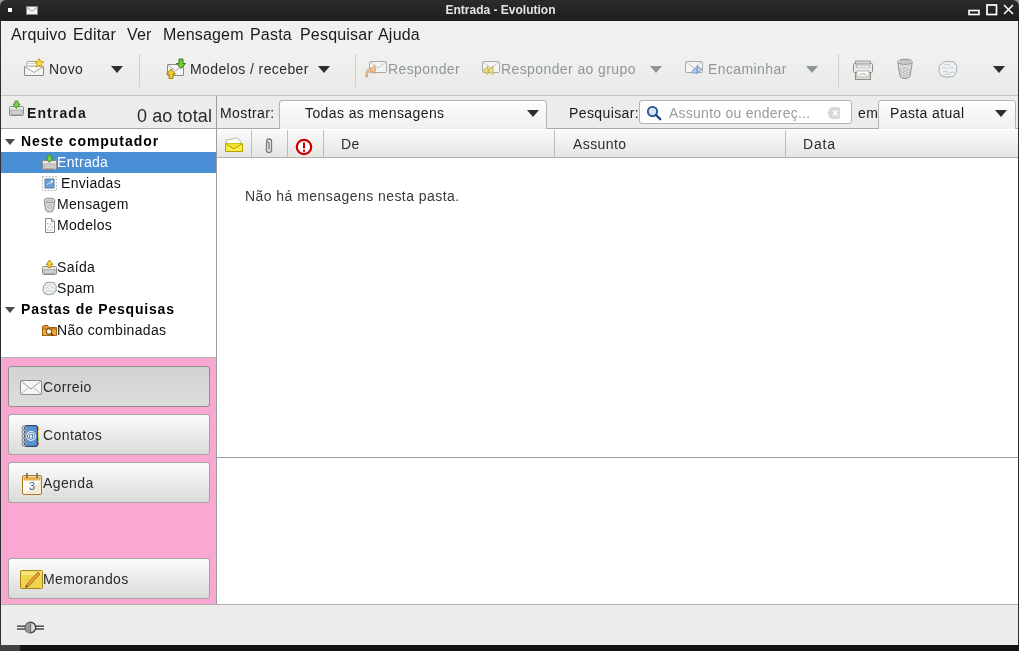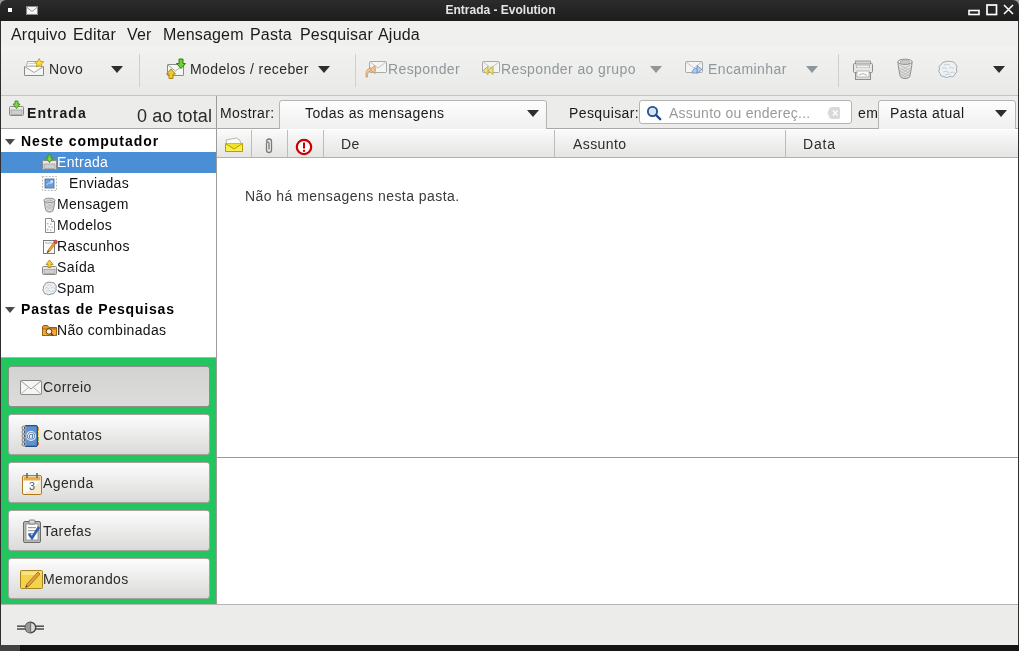--- a/index.html
+++ b/index.html
@@ -22,21 +22,21 @@
 .combo{position:absolute;top:4px;height:40px;border:1px solid #b4b4b2;border-radius:3px;background:linear-gradient(#fdfdfd,#ebebea);}
 .combo .ct{position:absolute;top:4px;font-size:14px;letter-spacing:0.4px;color:#1b1b1b;}
 .carrow{position:absolute;width:0;height:0;border-left:6px solid transparent;border-right:6px solid transparent;border-top:7px solid #2e2e2e;}
 #searchbox{position:absolute;left:638px;top:4px;width:213px;height:24px;background:#fff;border:1px solid #b4b4b2;border-radius:3px;}
 #sidebar{position:absolute;left:1px;top:129px;width:216px;height:228px;background:#fff;border-right:1px solid #9c9c9a;}
 .trow{position:absolute;left:0;width:215px;height:21px;}
 .trow .txt{position:absolute;top:2px;font-size:14px;letter-spacing:0.3px;color:#111;}
 .trow.sel{background:#4a8fd6;width:215px;}
 .trow.sel .txt{color:#fff;}
 .texp{position:absolute;left:4px;top:8px;width:0;height:0;border-left:5px solid transparent;border-right:5px solid transparent;border-top:6px solid #4a4a4a;}
-#switcher{position:absolute;left:1px;top:357px;width:216px;height:247px;background:#22c55e;border-top:1px solid #b2b2b0;border-right:1px solid #9c9c9a;}
+#switcher{position:absolute;left:1px;top:357px;width:216px;height:247px;background:#f9a8d4;border-top:1px solid #b2b2b0;border-right:1px solid #9c9c9a;}
 .swbtn{position:absolute;left:7px;width:202px;height:41px;border:1px solid #a3a3a1;border-radius:3px;background:linear-gradient(#fcfcfc,#dadad9);}
 .swbtn.pressed{background:linear-gradient(#d3d3d2,#dcdcdb);border-color:#8e8e8c;}
 .swbtn .lbl{position:absolute;left:34px;top:12px;font-size:14px;letter-spacing:0.4px;color:#2b2b2b;}
 #main{position:absolute;left:217px;top:129px;width:801px;height:475px;background:#fff;}
 #listheader{position:absolute;left:0;top:1px;width:801px;height:28px;background:linear-gradient(#fafafa,#e5e5e4);border-bottom:1px solid #b0b0ae;}
 .hcell{position:absolute;top:0;height:27px;border-right:1px solid #bcbcba;}
 .htxt{position:absolute;top:6px;font-size:14px;letter-spacing:0.4px;color:#2d2d2d;}
 #nomsg{position:absolute;left:28px;top:59px;font-size:14px;letter-spacing:0.45px;color:#3a3a3a;}
 #splitter{position:absolute;left:0;top:328px;width:801px;height:1px;background:#9a9a98;}
 #statusbar{position:absolute;left:1px;top:604px;width:1017px;height:41px;background:#ececeb;border-top:1px solid #b4b4b2;}
@@ -185,21 +185,21 @@
     </svg>
     <span class="txt" style="left:56px">Entrada</span>
   </div>
   <div class="trow" style="top:44px">
     <svg class="abs" style="left:40px;top:2px" width="17" height="17" viewBox="0 0 17 17">
       <rect x="1.5" y="1.5" width="14" height="14" fill="#fbfbfa" stroke="#b4b4b2" stroke-dasharray="1.6 1.6"></rect>
       <rect x="4" y="4" width="9" height="9" fill="#6d9fd8" stroke="#3e6ea8" stroke-width="0.8"></rect>
       <path d="M5.5 10 L8 7.5 L9.5 9 L11.5 6.5" stroke="#cfe0f2" fill="none"></path>
       <rect x="9.5" y="5.5" width="2.5" height="2" fill="#e8eef6"></rect>
     </svg>
-    <span class="txt" style="left:68px">Enviadas</span>
+    <span class="txt" style="left:60px">Enviadas</span>
   </div>
   <div class="trow" style="top:65px">
     <svg class="abs" style="left:40px;top:2px" width="17" height="17" viewBox="0 0 17 17">
       <path d="M3.5 4.5 Q3.5 8 4.2 11.5 Q4.7 14 5.3 15 Q6.5 16 8.5 16 Q10.5 16 11.7 15 Q12.3 14 12.8 11.5 Q13.5 8 13.5 4.5" fill="#dcdcdb" stroke="#7a7a78" stroke-width="0.9"></path>
       <ellipse cx="8.5" cy="4.3" rx="5.6" ry="2.1" fill="#efefee" stroke="#7a7a78" stroke-width="0.9"></ellipse>
       <ellipse cx="8.5" cy="4.3" rx="3.6" ry="1.1" fill="#bdbdbc"></ellipse>
       <path d="M5 7 L12.5 11.5 M5.2 10 L12.2 14 M12 7 L5.4 11.5 M11.8 10 L5.8 14" stroke="#a9a9a7" stroke-width="0.6"></path>
     </svg>
     <span class="txt" style="left:56px">Mensagem</span>
   </div>
@@ -210,30 +210,20 @@
       <g fill="#b0b0ae">
           <rect x="6" y="6" width="1.4" height="1.4"></rect>
           <rect x="9" y="6.5" width="1.4" height="1.4"></rect>
           <rect x="7.5" y="9" width="1.4" height="1.4"></rect>
           <rect x="10.5" y="9.5" width="1.4" height="1.4"></rect>
           <rect x="6" y="12" width="1.4" height="1.4"></rect>
           <rect x="9" y="12.5" width="1.4" height="1.4"></rect>
         </g>
     </svg>
     <span class="txt" style="left:56px">Modelos</span>
-  </div>
-  <div class="trow" style="top:107px">
-    <svg class="abs" style="left:40px;top:2px" width="17" height="17" viewBox="0 0 17 17">
-      <rect x="2.5" y="2.5" width="11" height="13" fill="#fbfbfa" stroke="#7a7a78"></rect>
-      <path d="M4 5 Q5 4 6 5 Q7 6 8 5 Q9 4 10 5 Q11 6 12 5" stroke="#9a9a98" fill="none" stroke-width="0.8"></path>
-      <path d="M13.8 3.2 L7.5 11.5 L6 14.8 L9 13 L15.2 4.8 Z" fill="#f0a03c" stroke="#b5741e" stroke-width="0.8"></path>
-      <circle cx="14.6" cy="3.9" r="1.8" fill="#e85450" stroke="#a33632" stroke-width="0.7"></circle>
-      <path d="M6 14.8 L7 12.6 L8.2 13.6 Z" fill="#3a3a38"></path>
-    </svg>
-    <span class="txt" style="left:56px">Rascunhos</span>
   </div>
   <div class="trow" style="top:128px">
     <svg class="abs" style="left:40px;top:2px" width="17" height="17" viewBox="0 0 17 17">
       <rect x="1.5" y="7.5" width="14" height="8" rx="1" fill="#e8e8e7" stroke="#8a8a88"></rect>
       <rect x="3" y="10.5" width="11" height="4" fill="#cfcfce" stroke="#9a9a98" stroke-width="0.7"></rect>
       <path d="M8.5 1 L12 5.5 L10 5.5 L10 8.5 L7 8.5 L7 5.5 L5 5.5 Z" fill="#f5ce3e" stroke="#b08c1a" stroke-width="0.9"></path>
     </svg>
     <span class="txt" style="left:56px">Saída</span>
   </div>
   <div class="trow" style="top:149px">
@@ -292,34 +282,20 @@
       <rect x="3.5" y="5.5" width="17" height="4" fill="#e8b04c"></rect>
       <path d="M4 23 L21 23 L21 10 Z" fill="#f0ddb0" opacity="0.6"></path>
       <g stroke="#6a6a68" stroke-width="1.6" fill="none">
           <path d="M7 2 L7 7"></path>
           <path d="M17 2 L17 7"></path>
         </g>
       <text x="12" y="19" font-size="11" text-anchor="middle" fill="#3a5a8c" font-family="Liberation Sans">3</text>
     </svg>
     <span class="lbl">Agenda</span>
   </div>
-  <div class="swbtn" style="top:152px">
-    <svg class="abs" style="left:11px;top:8px" width="24" height="26" viewBox="0 0 24 26">
-      <rect x="3.5" y="2.5" width="17" height="21" rx="1.5" fill="#b8b8b6" stroke="#6a6a68"></rect>
-      <rect x="6" y="5" width="12" height="16" fill="#fdfdfc" stroke="#8a8a88" stroke-width="0.8"></rect>
-      <rect x="9" y="1" width="6" height="4" rx="1" fill="#d8d8d6" stroke="#6a6a68" stroke-width="0.8"></rect>
-      <g fill="#a0a0a0">
-          <rect x="8" y="8" width="8" height="1.2"></rect>
-          <rect x="8" y="11" width="8" height="1.2"></rect>
-          <rect x="8" y="14" width="8" height="1.2"></rect>
-        </g>
-      <path d="M9 15 L12 19 L19 8" stroke="#2f5fb0" stroke-width="2.6" fill="none"></path>
-    </svg>
-    <span class="lbl">Tarefas</span>
-  </div>
   <div class="swbtn" style="top:200px">
     <svg class="abs" style="left:10px;top:10px" width="26" height="22" viewBox="0 0 26 22">
       <rect x="1.5" y="1.5" width="22" height="18" rx="1" fill="#f2d44c" stroke="#a8841c"></rect>
       <rect x="2.5" y="2.5" width="20" height="3.5" fill="#f8e47c"></rect>
       <path d="M19 3 L8 15 L6.5 18.5 L10 17 L21 5 Z" fill="#e8a03c" stroke="#9c6414" stroke-width="0.8"></path>
       <path d="M6.5 18.5 L7.5 16.2 L8.9 17.4 Z" fill="#3a3a38"></path>
     </svg>
     <span class="lbl">Memorandos</span>
   </div>
 </div>

